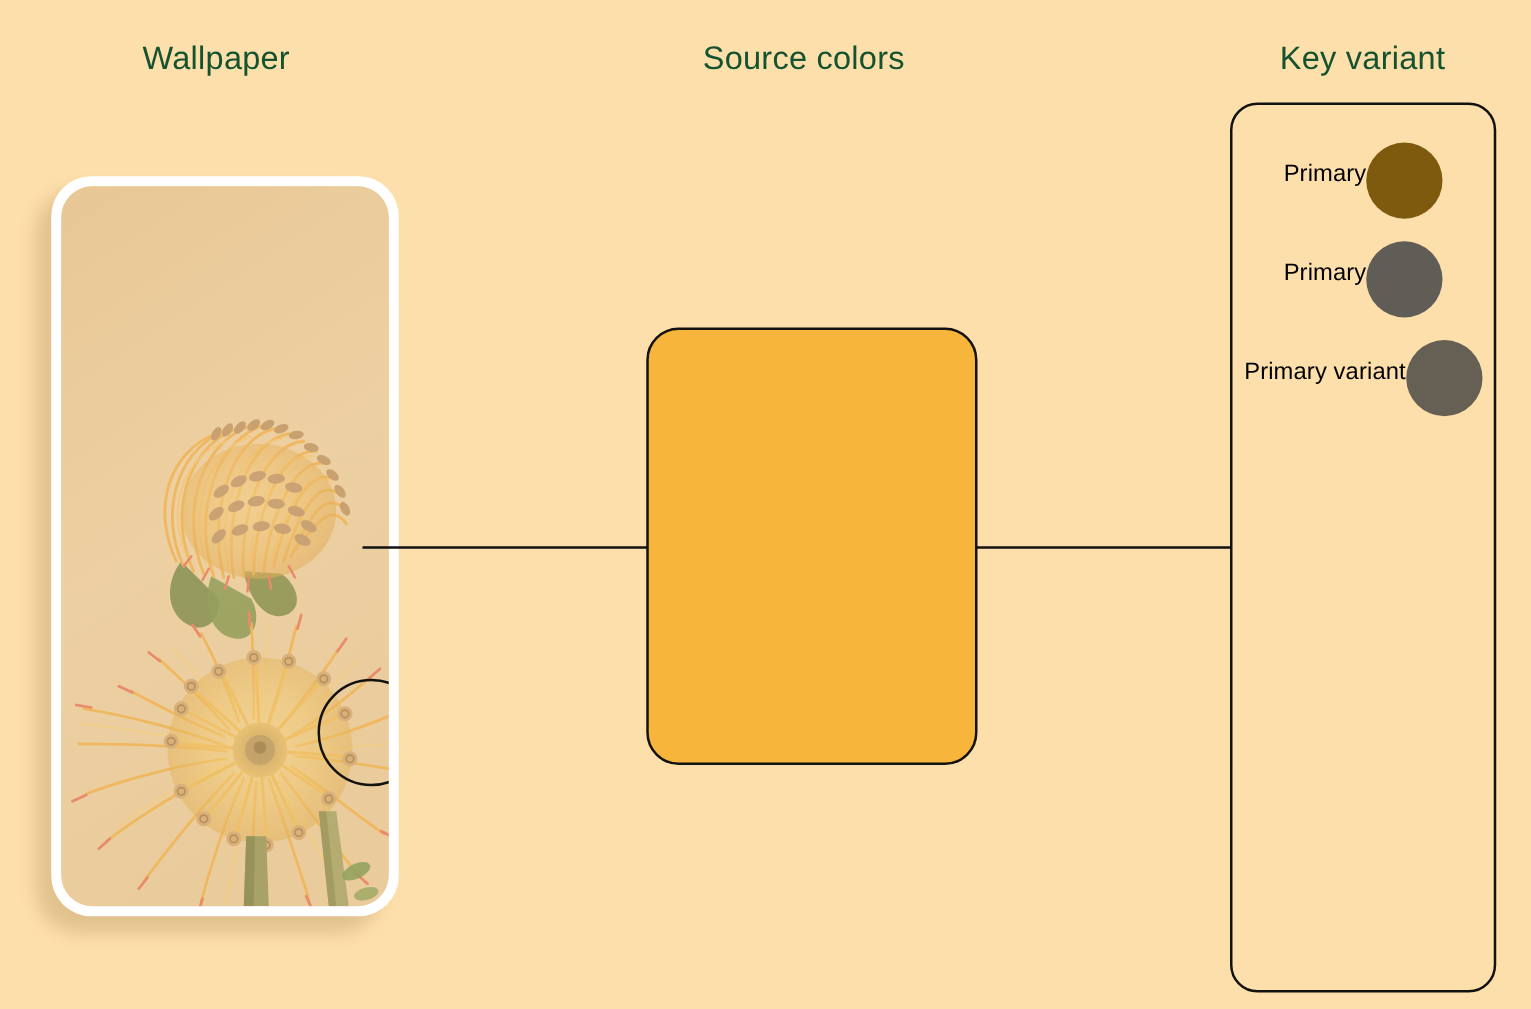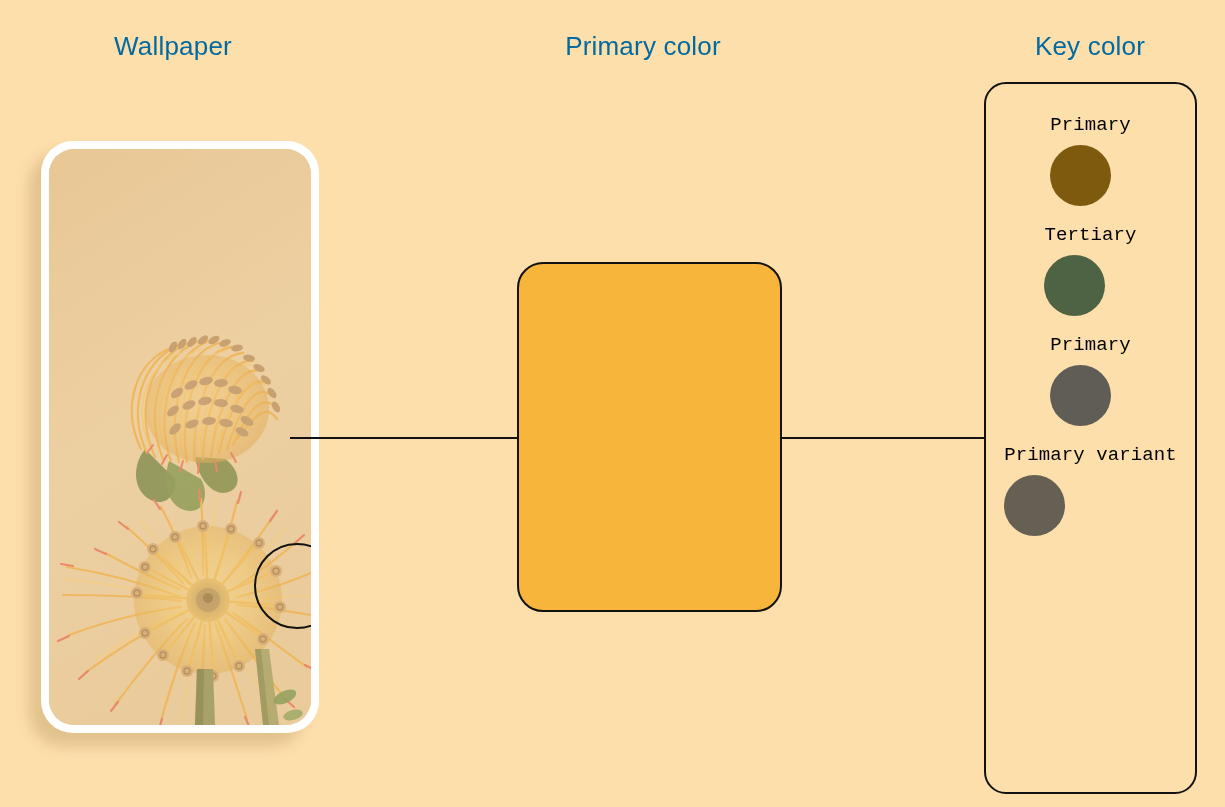--- a/index.html
+++ b/index.html
@@ -21,21 +21,21 @@
     inset: 0;
     background: #FDDFAC;
   }
 
   
   .heading {
     position: absolute;
     font-size: 26px;
     font-weight: 400;
     letter-spacing: 0.2px;
-    color: #0369a1;
+    color: #14532d;
     white-space: nowrap;
     text-align: center;
     transform: translateX(-50%);
   }
   #heading-wallpaper { left: 173px; top: 31px; }
   #heading-source    { left: 643px; top: 31px; }
   #heading-key       { left: 1090px; top: 31px; }
 
   
   .phone-shadow {
@@ -117,23 +117,22 @@
     border: 2px solid #121212;
     box-sizing: border-box;
     background: transparent;
     display: flex;
     flex-direction: column;
     align-items: center;
     padding-top: 30px;
   }
   .key-item {
     display: flex;
-    flex-direction: column;
+    align-items: center;
     margin-bottom: 18px;
-    font-family: Liberation Mono, monospace;
   }
   .key-label {
     font-size: 19px;
     font-weight: 400;
     color: #000;
     white-space: nowrap;
     margin-bottom: 9px;
     letter-spacing: 0.1px;
   }
   .key-swatch {
@@ -141,22 +140,22 @@
     height: 61px;
     border-radius: 50%;
   }
 </style>
 </head>
 <body style="background: rgb(253, 223, 172);">
 
 <div class="stage" style="background: rgb(253, 223, 172);">
 
   <div class="heading" id="heading-wallpaper">Wallpaper</div>
-  <div class="heading" id="heading-source">Primary color</div>
-  <div class="heading" id="heading-key">Key color</div>
+  <div class="heading" id="heading-source">Source colors</div>
+  <div class="heading" id="heading-key">Key variant</div>
 
   <div class="phone-shadow"></div>
   <div class="phone" style="background-color: rgb(255, 255, 255);">
     <div class="phone-screen" style="background-color: rgb(235, 203, 154);">
 
       <svg class="wallpaper-art" viewBox="0 0 262 576" preserveAspectRatio="xMidYMid slice">
         <defs>
           <linearGradient id="bgGrad" x1="0" y1="0" x2="0.3" y2="1">
             <stop offset="0%" stop-color="#E8C795"></stop>
             <stop offset="55%" stop-color="#EDD0A2"></stop>
@@ -386,24 +385,20 @@
   <div class="source-box" style="background-color: rgb(247, 181, 60); border-color: rgb(18, 18, 18);"></div>
 
   <div class="key-panel" style="border-color: rgb(18, 18, 18);">
 
     <div class="key-item">
       <div class="key-label">Primary</div>
       <div class="key-swatch" style="background-color: rgb(126, 90, 14);"></div>
     </div>
 
 
-    <div class="key-item">
-      <div class="key-label">Tertiary</div>
-      <div class="key-swatch" style="background-color: rgb(77, 99, 68);"></div>
-    </div>
 
     <div class="key-item">
       <div class="key-label">Primary</div>
       <div class="key-swatch" style="background-color: rgb(96, 93, 87);"></div>
     </div>
 
     <div class="key-item">
       <div class="key-label">Primary variant</div>
       <div class="key-swatch" style="background-color: rgb(102, 95, 83);"></div>
     </div>

